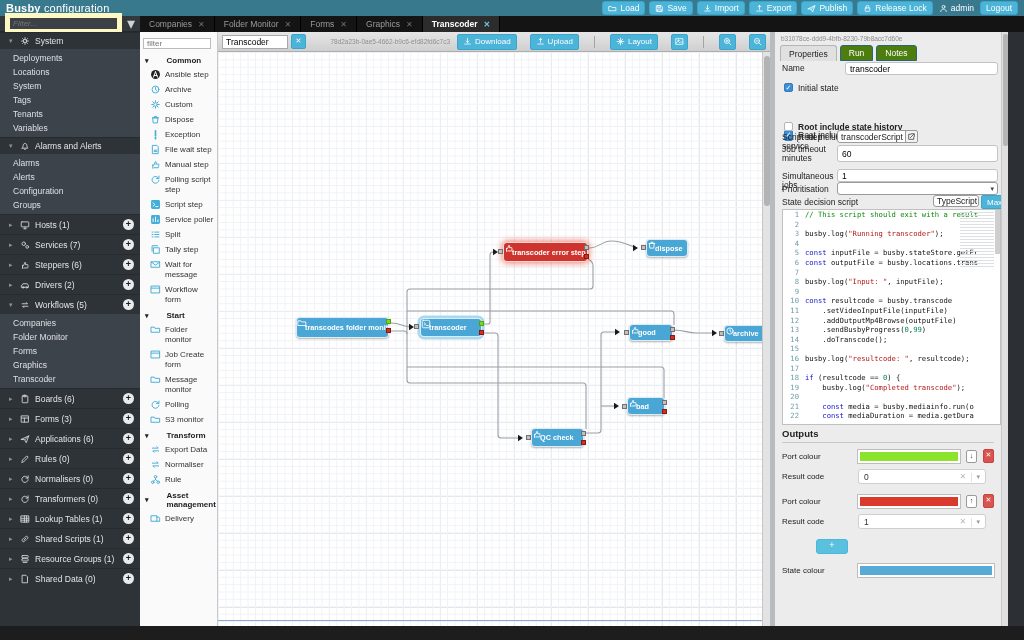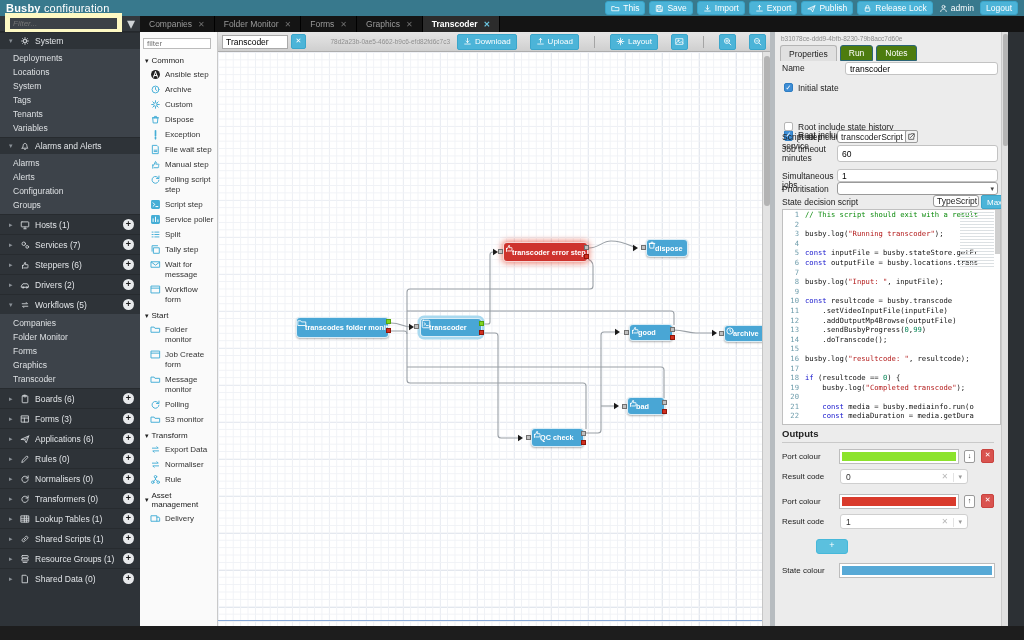--- a/index.html
+++ b/index.html
@@ -36,21 +36,21 @@
   .srow .sic{color:#d3d7da;display:flex}
   .srow .lbl{flex:1;color:#e2e5e8}
   .splus{width:11px;height:11px;border-radius:50%;background:#e8eaec;color:#1c1c1c;font-size:9px;
          line-height:10px;text-align:center;font-weight:bold;cursor:pointer}
   .schildren{background:#3d434a;padding:2px 0}
   .schild{height:14px;line-height:14px;padding-left:13px;color:#dde0e3;cursor:pointer}
   
   .palette{position:absolute;left:140px;top:32px;width:78px;height:594px;background:#fafafa;
            border-right:1px solid #c9c9c9;box-sizing:border-box;overflow:hidden}
   .pfilter{width:68px;height:11px;margin:3px;border:1px solid #bbb;font-size:8px;padding:0 3px;color:#555;box-sizing:border-box}
-  .pgrouphdr{font-size:8px;font-weight:normal;color:#222;padding:4px 4px 2px 5px;display:flex;gap:3px;align-items:center;cursor:pointer}
+  .pgrouphdr{font-size:8px;font-weight:bold;color:#222;padding:4px 4px 2px 5px;display:flex;gap:18px;align-items:center;cursor:pointer}
   .pitem{display:flex;align-items:flex-start;gap:4px;padding:2.5px 2px 2.5px 10px;font-size:8px;color:#333;cursor:grab;line-height:10px}
   .pitem .pic{color:#45aed6;flex:0 0 auto;display:flex;margin-top:-1px}
   
   .ctoolbar{position:absolute;left:218px;top:32px;width:552px;height:20px;box-sizing:border-box;
             background:linear-gradient(#e6e6e6,#cfcfcf);border-bottom:1px solid #adadad;
             display:flex;align-items:center;padding:0 4px;gap:3px}
   .cname{width:58px;height:12px;border:1px solid #a9a9a9;font-size:8.5px;padding:0 3px;background:#fff}
   .cxbtn{width:13px;height:13px;background:#4cb4d8;border:1px solid #3aa6cb;border-radius:2px;color:#fff;
          font-size:7px;line-height:11px;text-align:center;cursor:pointer}
   .cspacer{flex:1}
@@ -111,21 +111,21 @@
   .eline{display:flex;height:9.6px;line-height:9.6px;white-space:pre}
   .eln{width:16px;text-align:right;color:#6d9cab;flex:0 0 auto;padding-right:6px}
   .ec{color:#111}
   .cmt{color:#0a8a0a}.str{color:#b21818}.kw{color:#1212cc}.num{color:#098658}.pl{color:#111}
   .minimap{position:absolute;right:6px;top:2px;width:34px;height:56px;
      background:repeating-linear-gradient(#d8dde0 0 1px,transparent 1px 3px);opacity:.9}
   .minithumb{position:absolute;right:0;top:0;width:5px;height:44px;background:#cfcfcf}
   .outputs{position:absolute;left:7px;top:396px;width:212px}
   .ohdr{font-size:9.5px;font-weight:bold;border-bottom:1px solid #c9c9c9;padding-bottom:3px;margin-bottom:6px}
   .orow{display:flex;align-items:center;margin-bottom:6px}
-  .orow .olab{width:58px;font-size:8px;flex:0 0 auto}
+  .orow .olab{width:76px;font-size:8px;flex:0 0 auto}
   .swatch{width:128px;height:9px;border:2px solid #fff;outline:1px solid #bdbdbd;box-sizing:content-box}
   .mvbtn{width:11px;height:11px;border:1px solid #9a9a9a;background:#fff;border-radius:2px;font-size:7px;
          line-height:9px;text-align:center;color:#222;margin-left:6px;cursor:pointer}
   .delbtn{width:12px;height:12px;background:#d9534f;border:1px solid #c9433f;border-radius:2px;color:#fff;
           font-size:7px;line-height:10px;text-align:center;margin-left:6px;cursor:pointer}
   .rcinput{width:128px;height:15px;border:1px solid #cfcfcf;border-radius:3px;background:#fff;display:flex;
            align-items:center;padding:0 5px;box-sizing:border-box;font-size:8.5px;color:#333}
   .rcinput .rv{flex:1}
   .rcinput .rx{color:#b9b9b9;font-size:8px;margin-right:4px}
   .rcinput .rs{color:#d9d9d9;margin-right:4px}
@@ -142,21 +142,21 @@
 
 <div class="header">
   <div class="brand">
     <b>Busby</b>&nbsp;<span>configuration</span>
   </div>
   <div class="hbtns" id="header-buttons">
       <div class="hbtn">
         <svg viewBox="0 0 16 16" width="9" height="9" fill="none" stroke="currentColor" stroke-width="1.4" stroke-linecap="round" stroke-linejoin="round">
           <path d="M2 4.5h4l1.2 1.8H14V12H2z"></path>
         </svg>
-        <span>This</span>
+        <span>Load</span>
       </div>
       <div class="hbtn">
         <svg viewBox="0 0 16 16" width="9" height="9" fill="none" stroke="currentColor" stroke-width="1.4" stroke-linecap="round" stroke-linejoin="round">
           <path d="M3 3h8l2 2v8H3z"></path>
           <rect x="5" y="9" width="6" height="4"></rect>
           <rect x="5" y="3" width="5" height="3"></rect>
         </svg>
         <span>Save</span>
       </div>
       <div class="hbtn">
@@ -832,21 +832,21 @@
         <span>Initial state</span>
       </div>
       <div class="pcheckrow" style="top: 63px; margin-top: 36px;">
         <span class="cbox on">✓</span>
         <span>Root include progenitor</span>
       </div>
       <div class="pcheckrow" style="top: 88px; margin-top: 9px;">
         <span class="cbox on">✓</span>
         <span>Root include parent</span>
       </div>
-      <div class="pcheckrow" style="top: 89px;">
+      <div class="pcheckrow" style="top: 89px; font-weight: bold;">
         <span class="cbox off"></span>
         <span>Root include state history</span>
       </div>
     </div>
 
   <div class="prow" style="top:101px">
     <label>Script step service</label>
   </div>
   <div class="pselect" style="position:absolute;left:62px;top:98px;width:72px">
     <span class="sv">transcoderScript</span>

